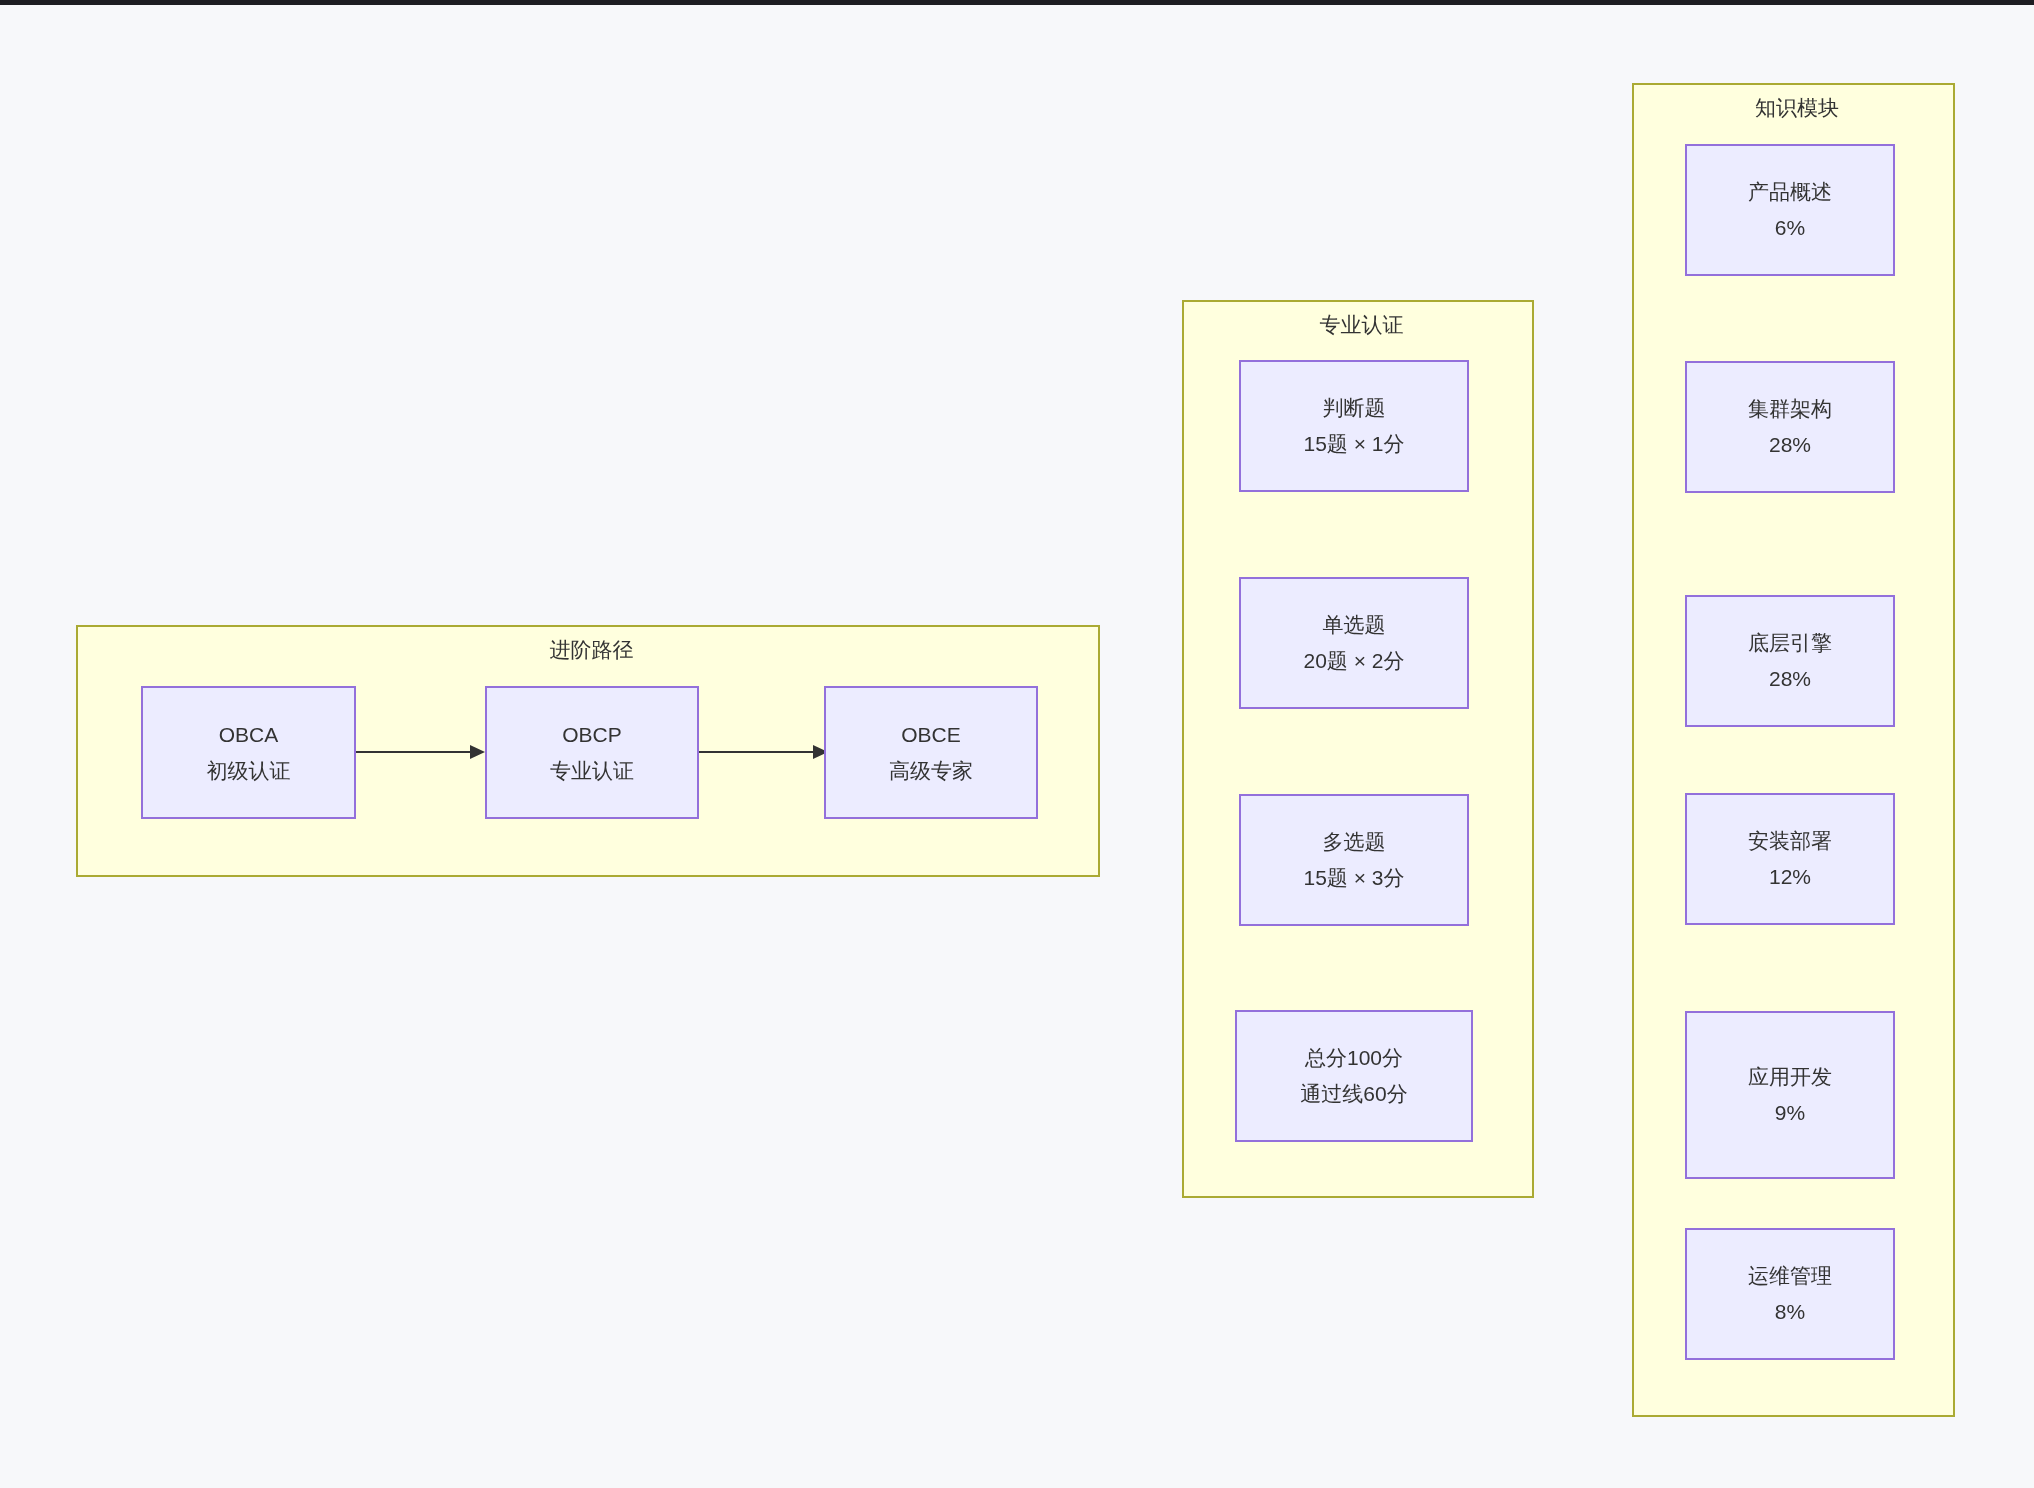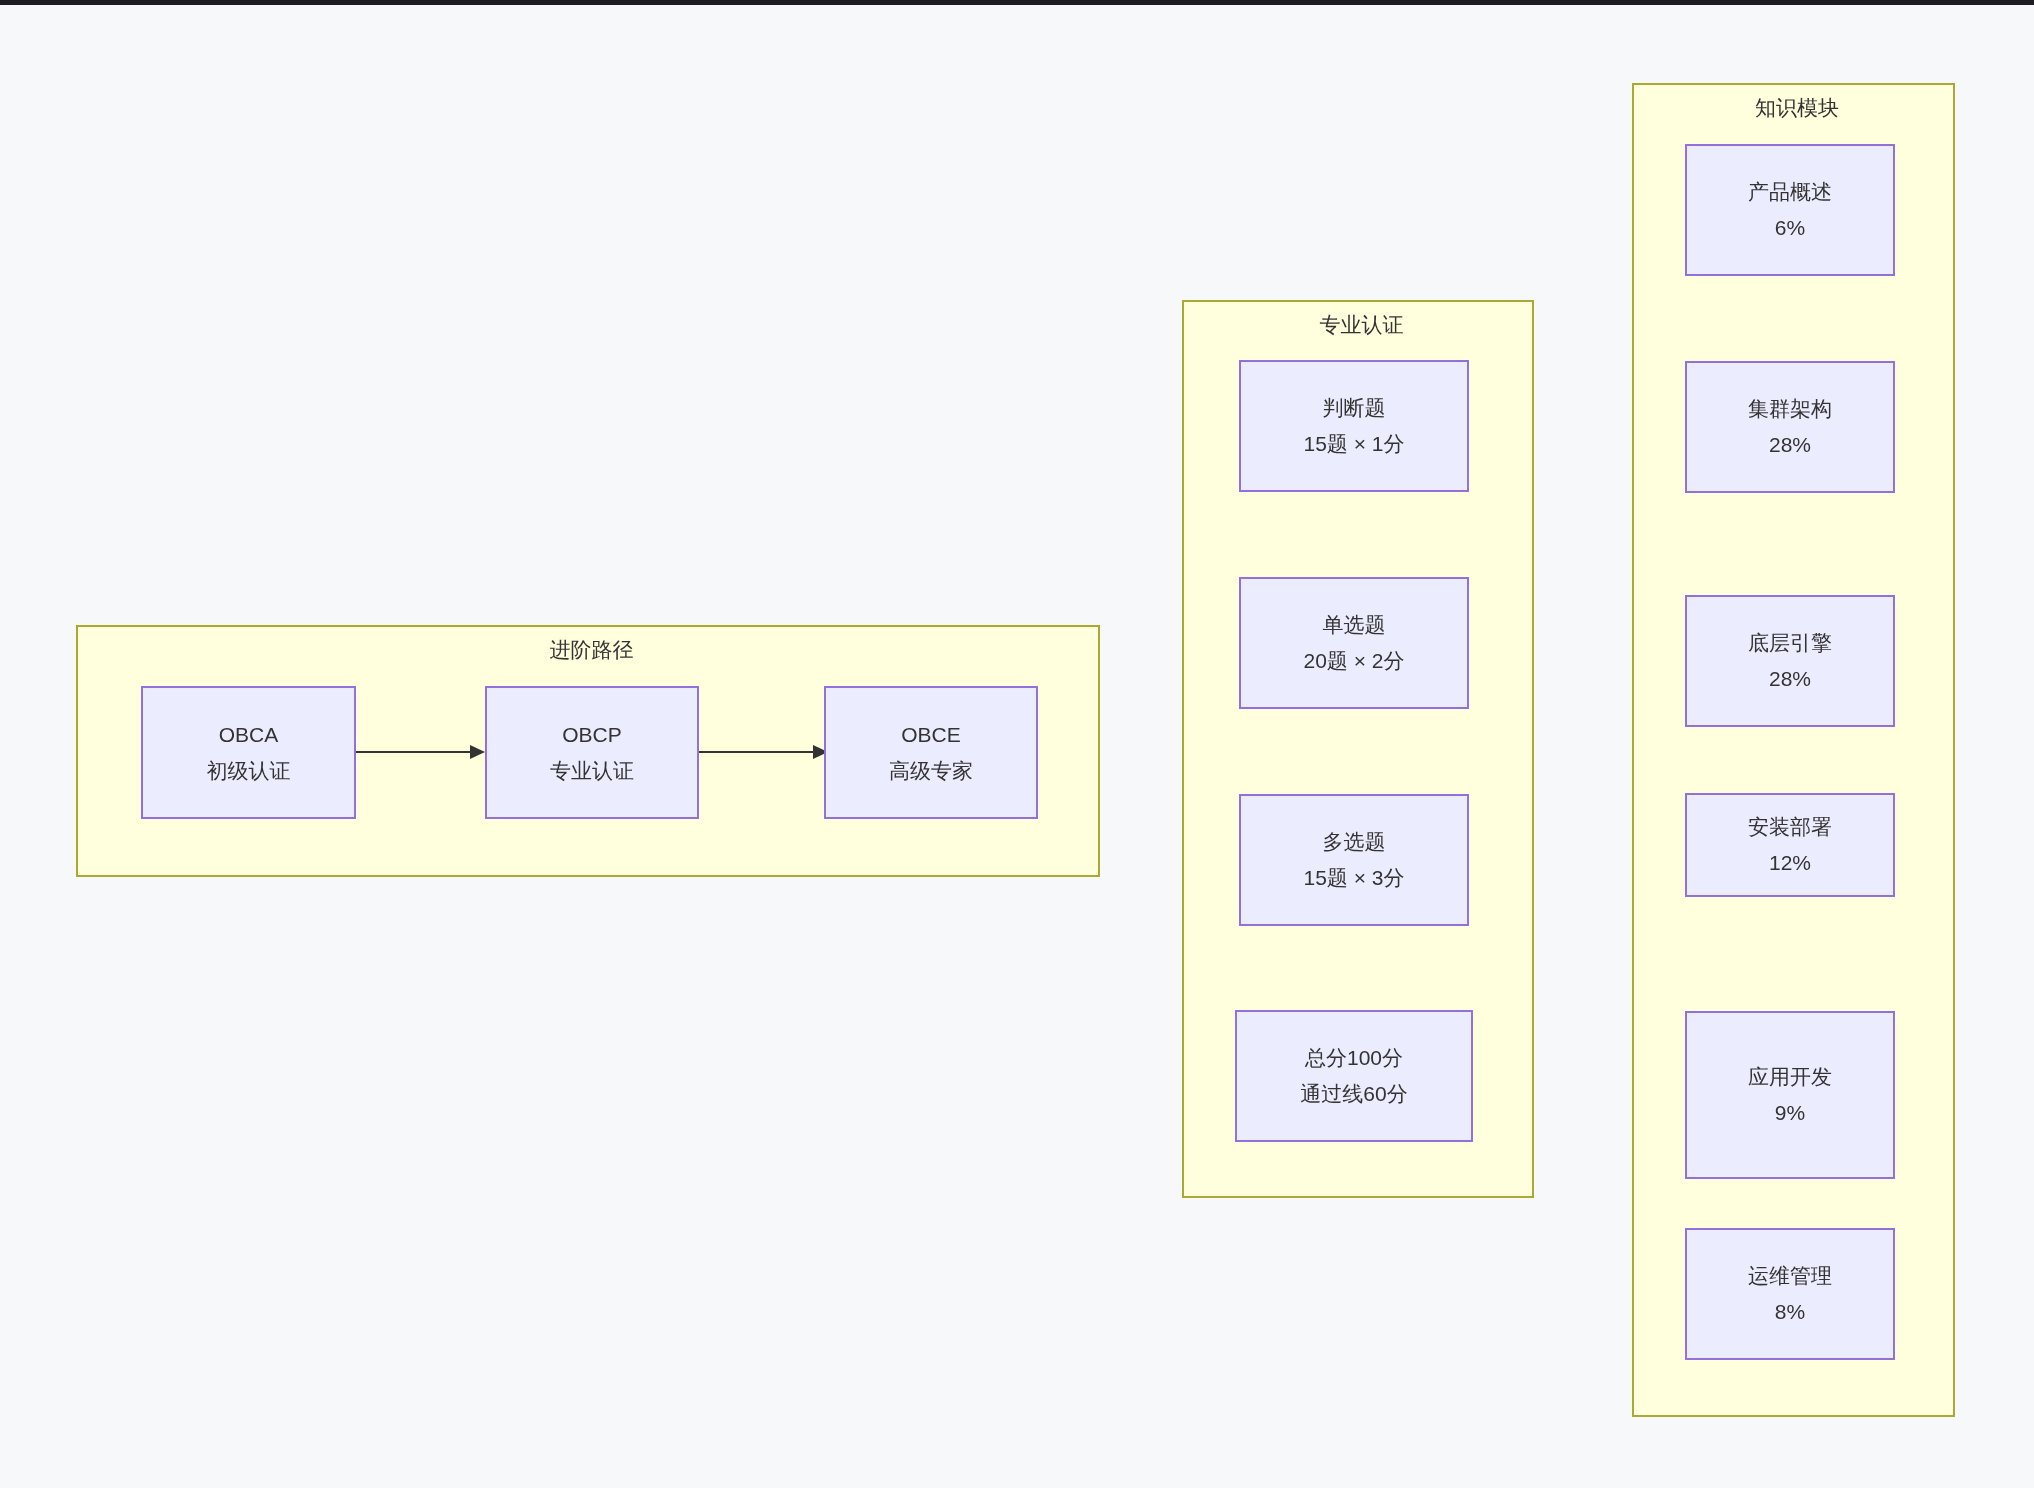--- a/index.html
+++ b/index.html
@@ -118,21 +118,21 @@
     <div class="node" style="left:51px; top:276px; width:210px; height:132px;">
       <div>集群架构</div>
       <div>28%</div>
     </div>
 
     <div class="node" style="left:51px; top:492px; width:210px; height:132px;margin-top:18px;">
       <div>底层引擎</div>
       <div>28%</div>
     </div>
 
-    <div class="node" style="left:51px; top:708px; width:210px; height:104px;">
+    <div class="node" style="left:51px; top:708px; width:210px; height:132px;">
       <div>安装部署</div>
       <div>12%</div>
     </div>
 
     <div class="node" style="left:51px; top:926px; width:210px; height:168px;">
       <div>应用开发</div>
       <div>9%</div>
     </div>
 
     <div class="node" style="left:51px; top:1143px; width:210px; height:132px;">

